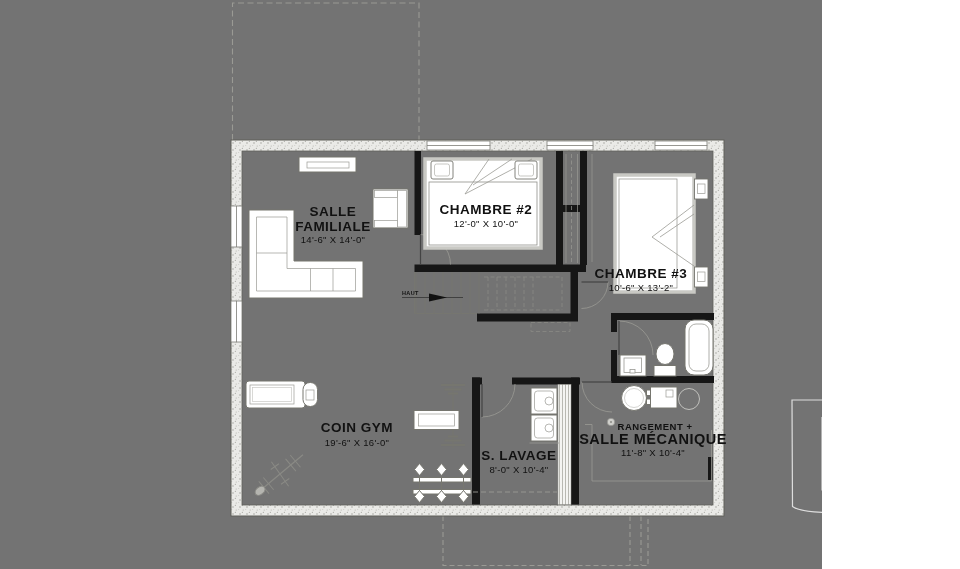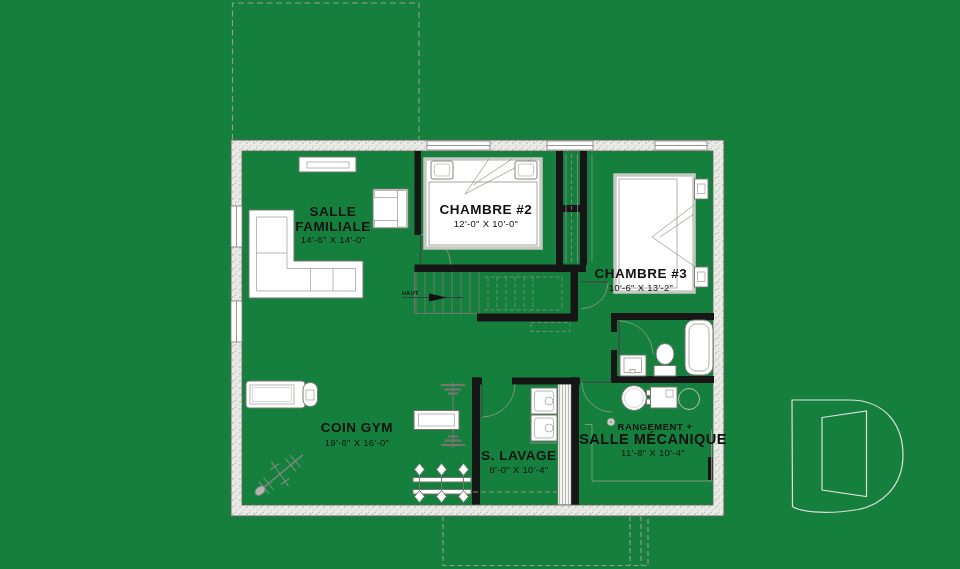--- a/index.html
+++ b/index.html
@@ -1,16 +1,16 @@
 <!DOCTYPE html>
 <html><head>
 <meta charset="utf-8">
 <style>
   html,body{margin:0;padding:0;background:#ffffff;}
-  .page{position:relative;width:960px;height:569px;background:#15803d;overflow:hidden;
+  .page{position:relative;width:822px;height:569px;background:#737373;overflow:hidden;
         font-family:"Liberation Sans", sans-serif;}
   svg{display:block}
   text{fill:#111;}
   .room-name{font-weight:bold;letter-spacing:.5px;}
   .room-dims{font-weight:normal;letter-spacing:.3px;}
   .tiny{font-weight:bold;letter-spacing:.4px;}
 </style>
 </head>
 <body>
 

